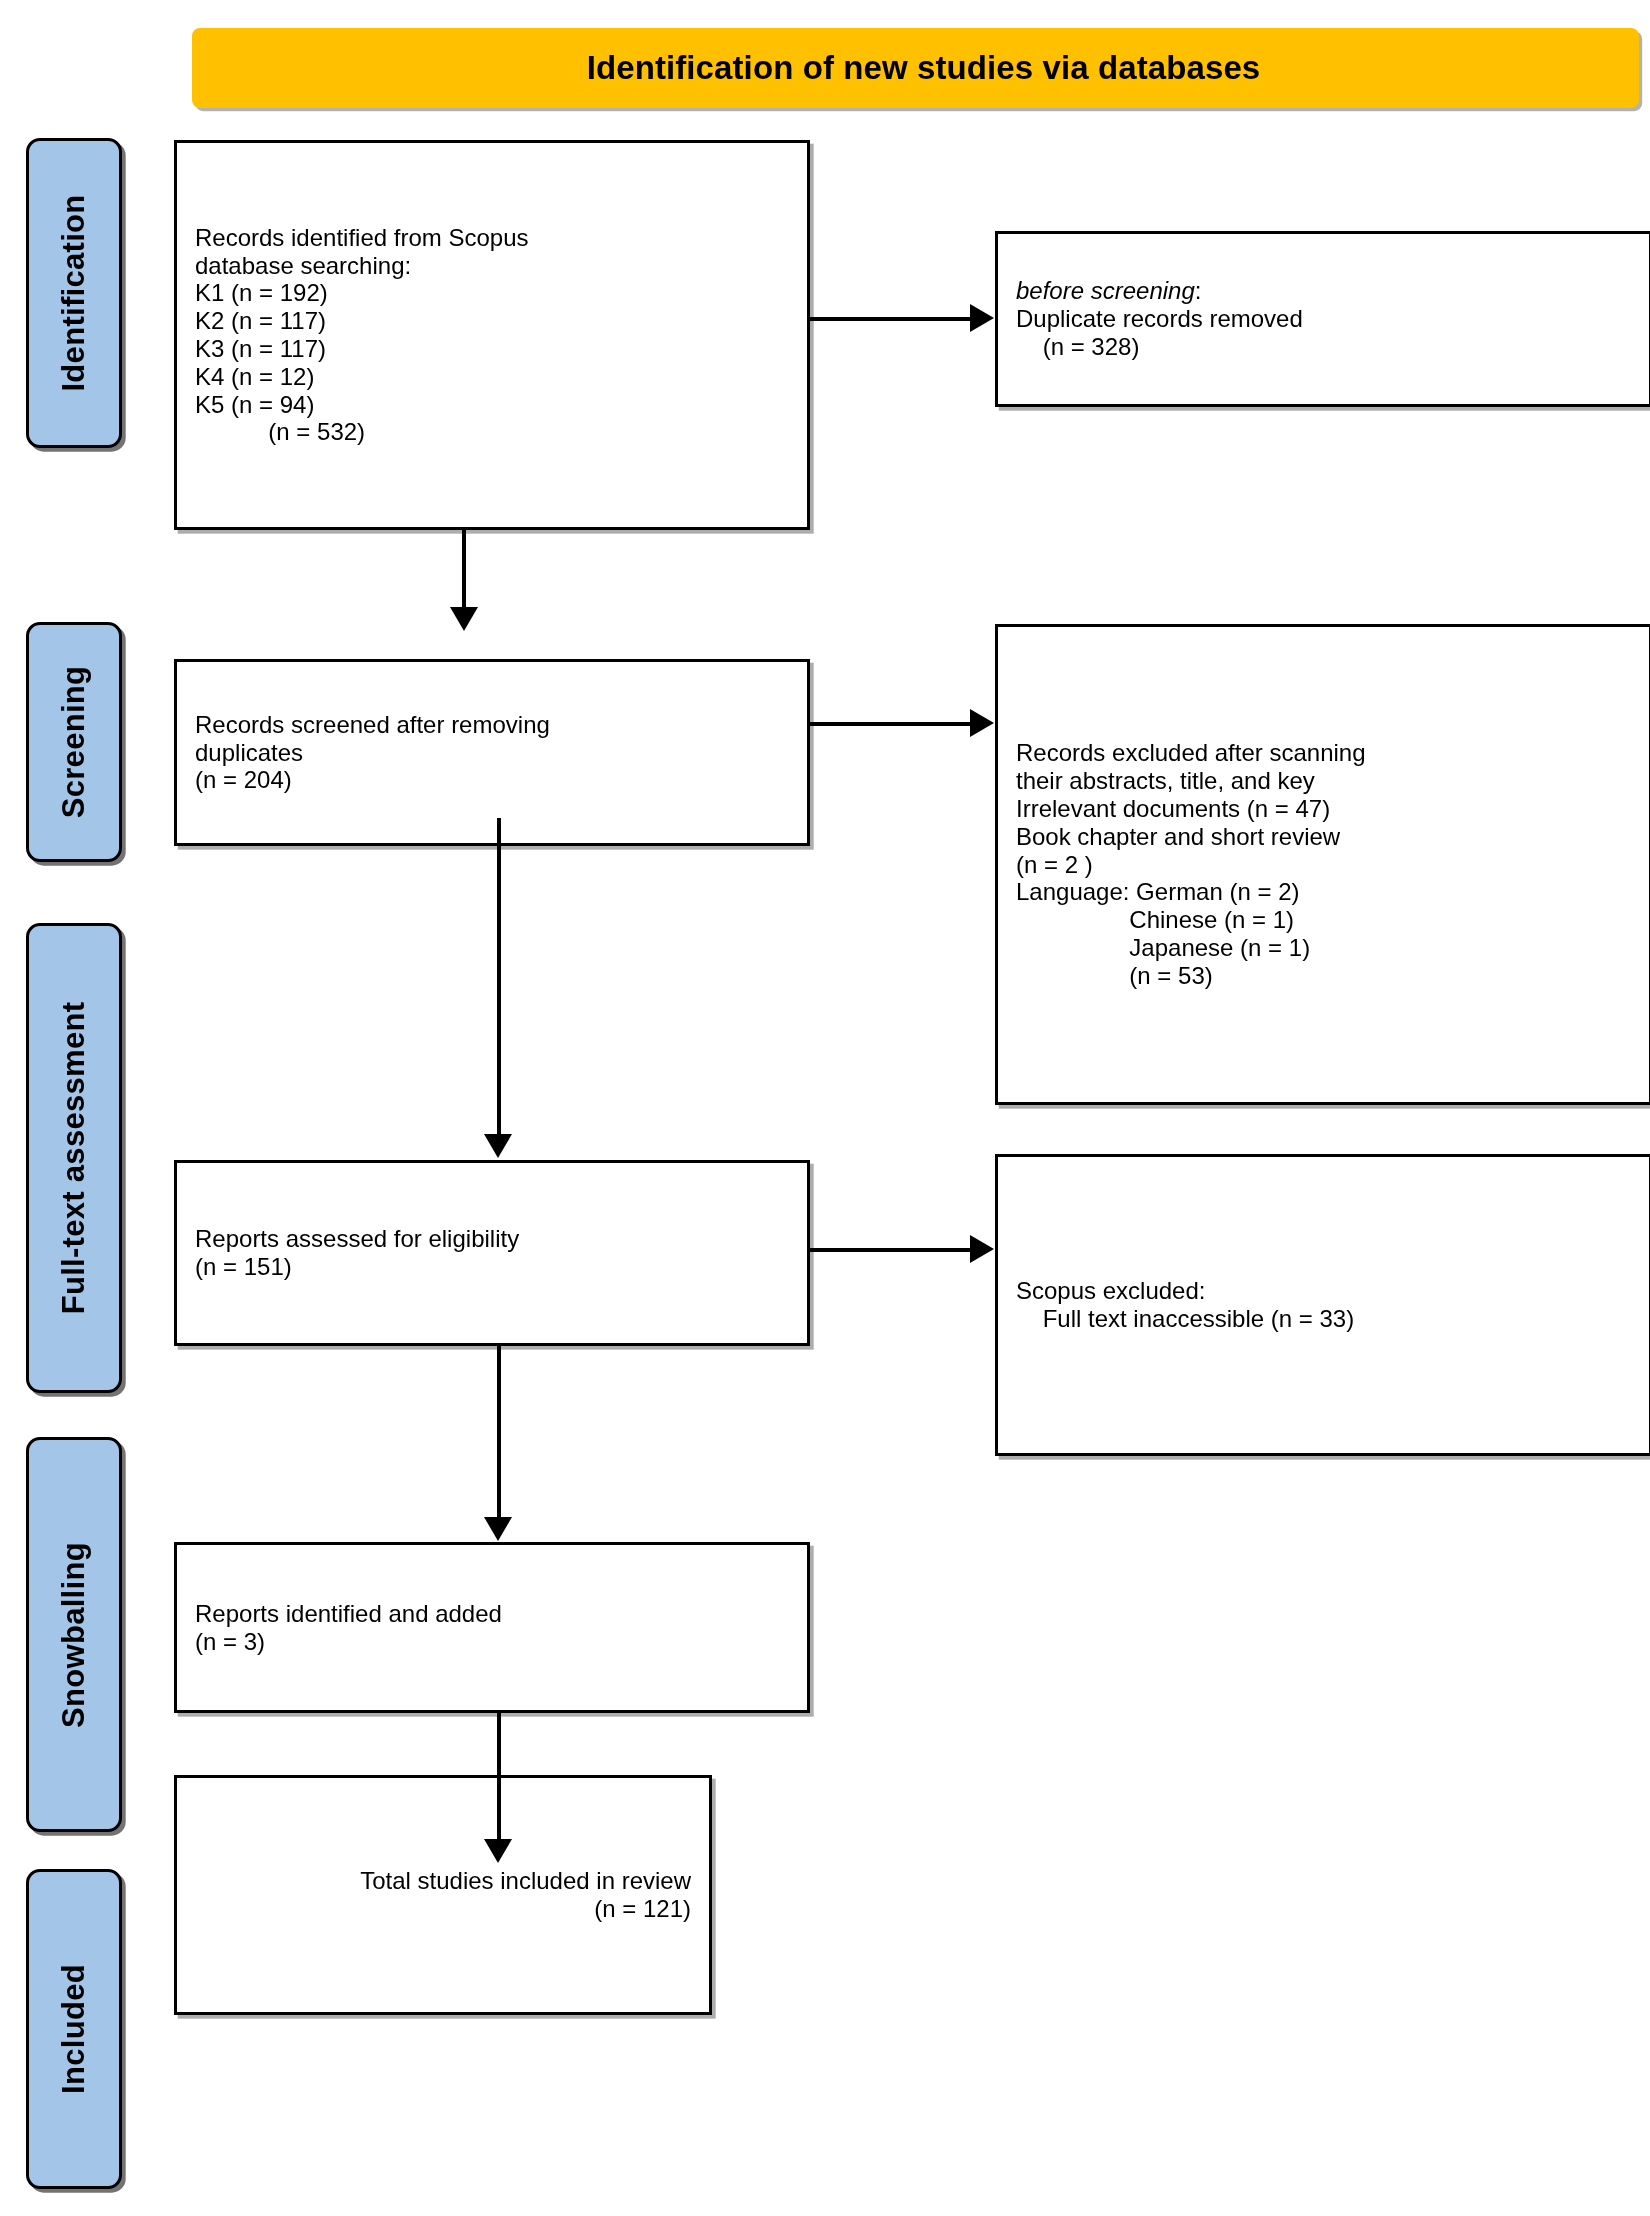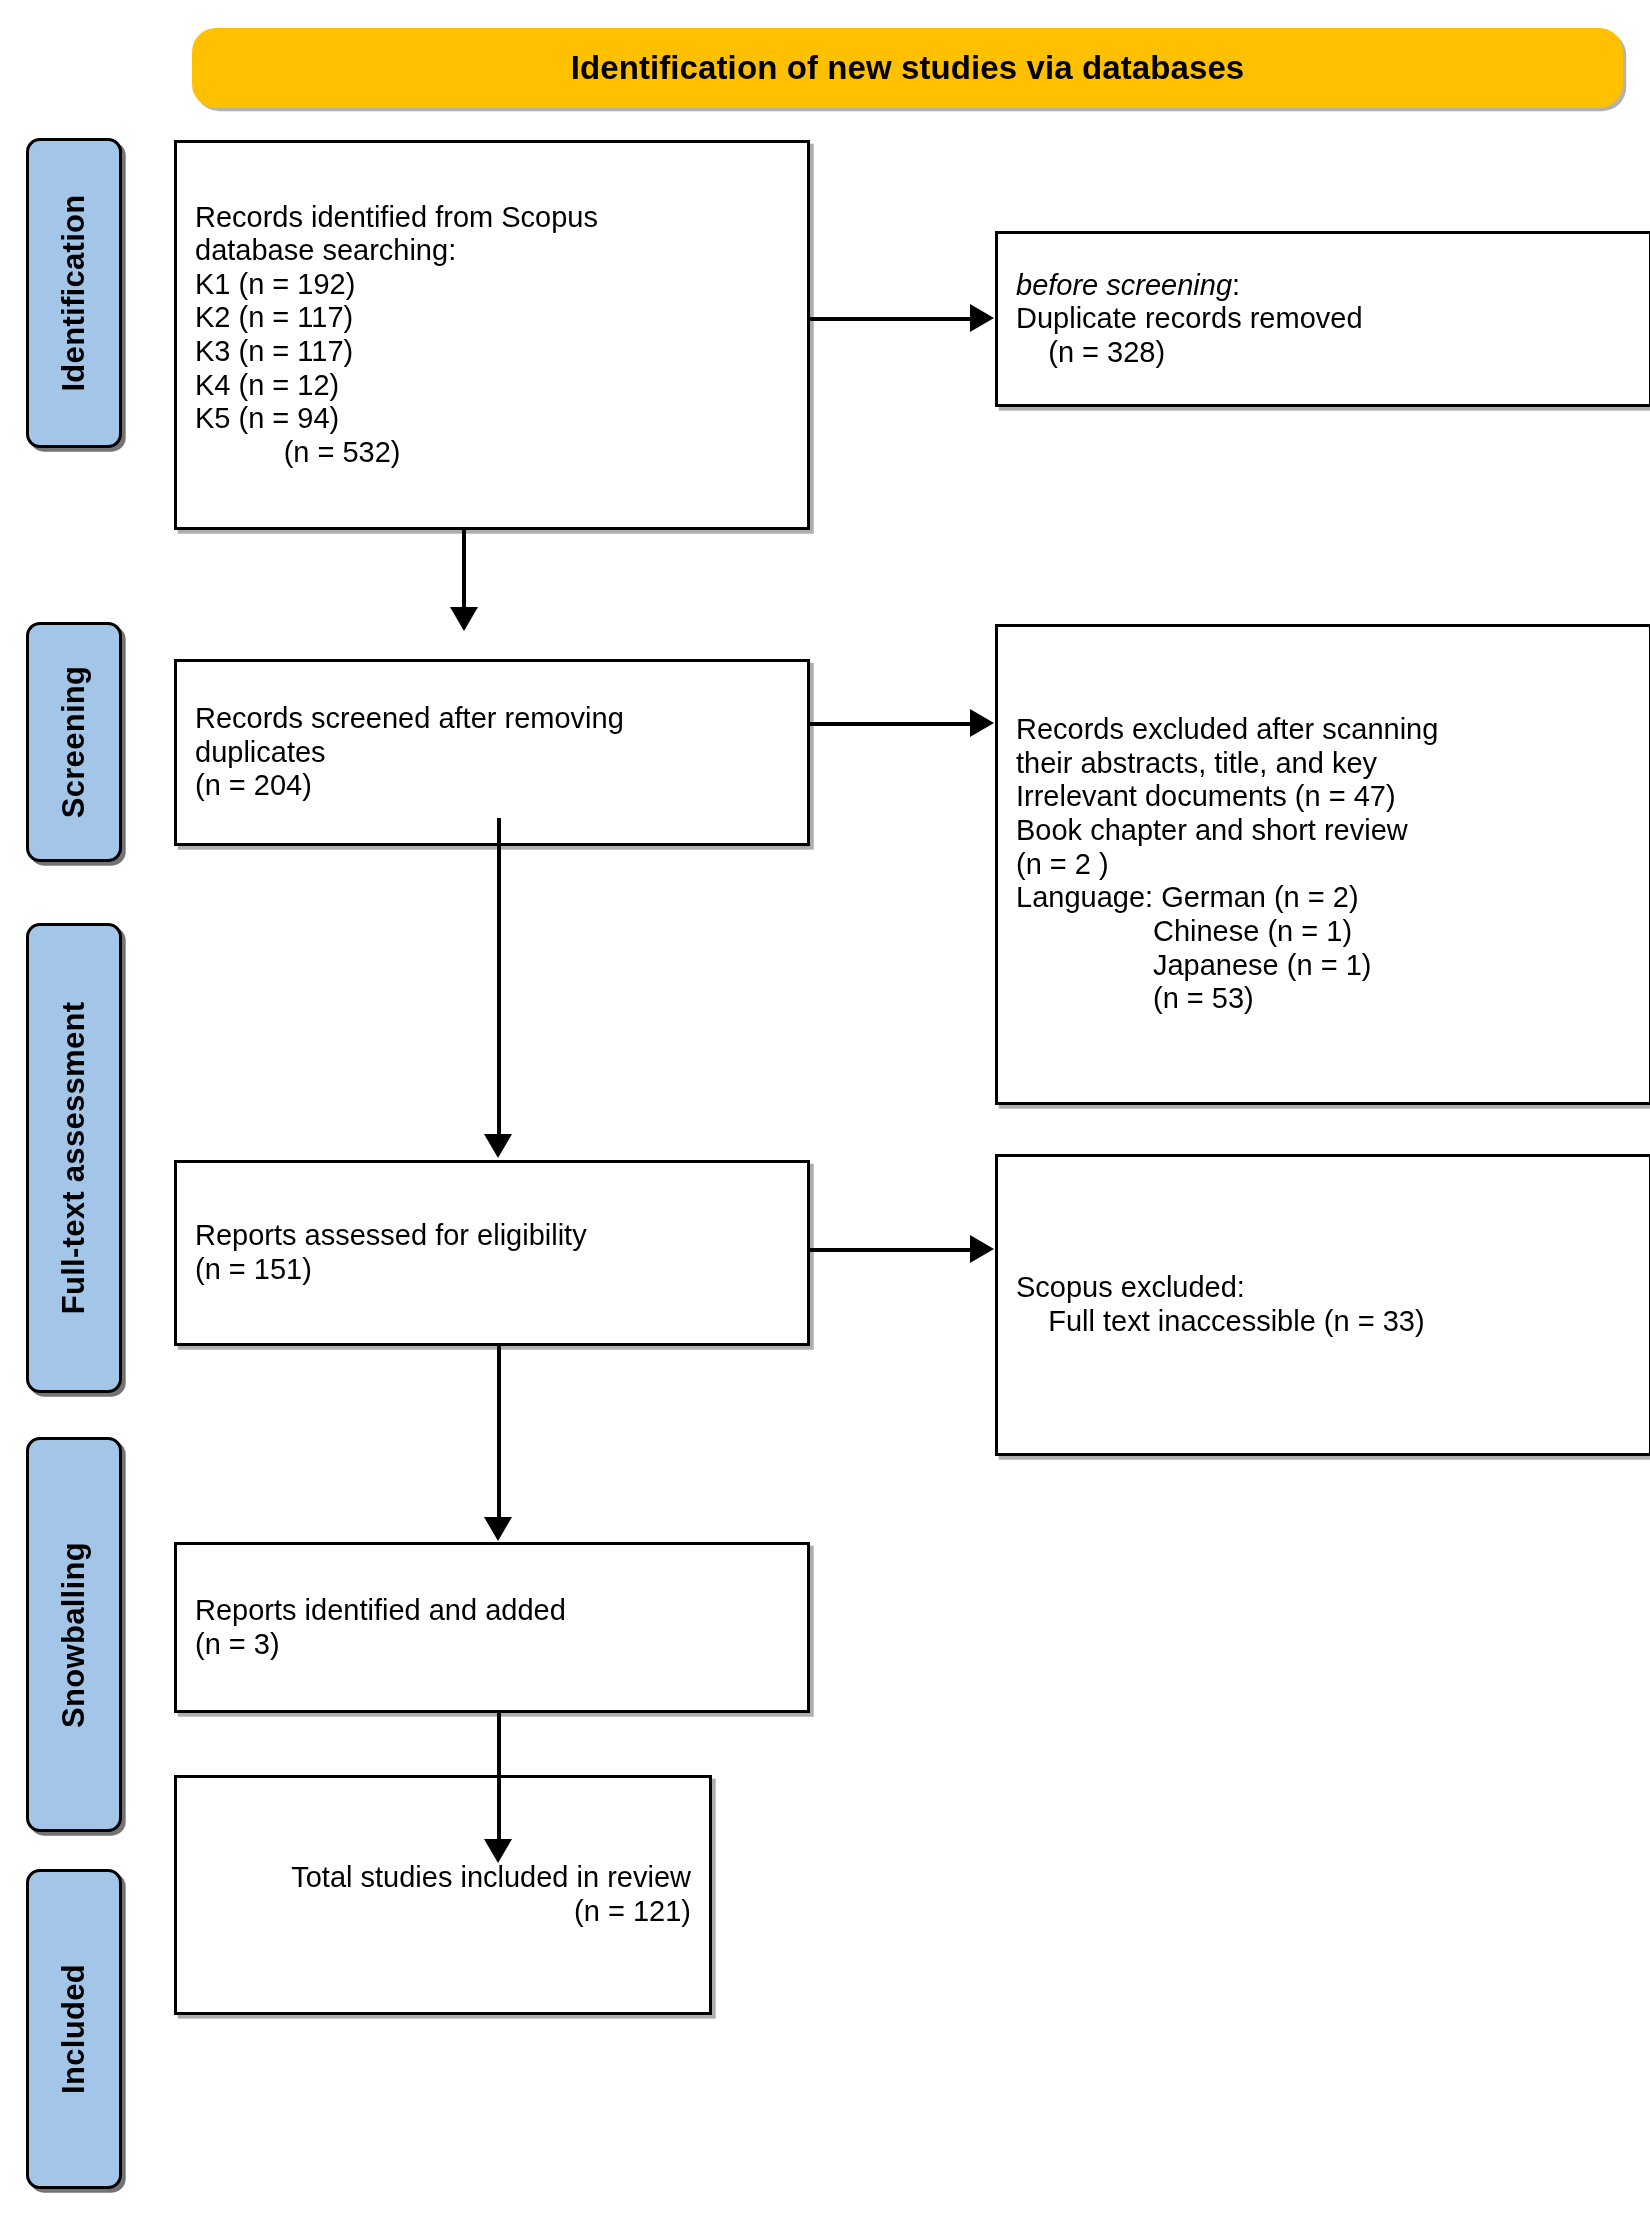--- a/index.html
+++ b/index.html
@@ -16,25 +16,26 @@
     width: 1650px;
     height: 2216px;
     background: #ffffff;
     overflow: hidden;
   }
 
   
   .banner {
     position: absolute;
     background: #FFC000;
-    border-radius: 24px;
+    border-radius: 8px;
     box-shadow: 3.2px 3.2px 0 rgba(0,0,0,0.30);
     display: flex;
     align-items: center;
     justify-content: center;
+    padding-left: 16px;
   }
   .banner-text {
     font-size: 33px;
     font-weight: bold;
     color: #000;
     letter-spacing: 0.1px;
     text-align: center;
   }
 
   
@@ -67,21 +68,21 @@
     box-shadow: 3.7px 3.7px 0 rgba(0,0,0,0.32);
     display: flex;
     align-items: center;
   }
   .flow-box-inner {
     width: 100%;
     padding: 0 18px;
     box-sizing: border-box;
   }
   .flow-line {
-    font-size: 29px;
+    font-size: 24px;
     line-height: 1.16;
     color: #000;
     white-space: pre;
   }
 
   
   .conn-v {
     position: absolute;
     background: #000000;
     width: 3.7px;

